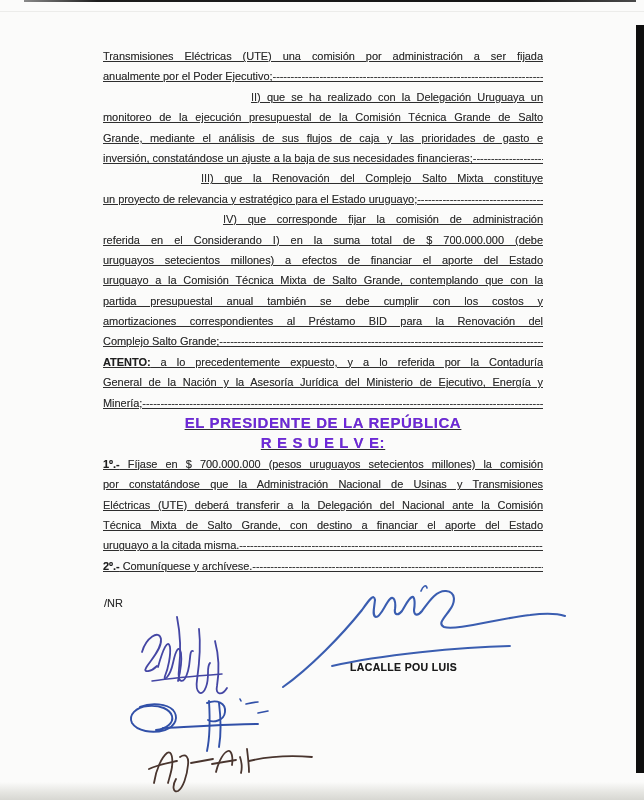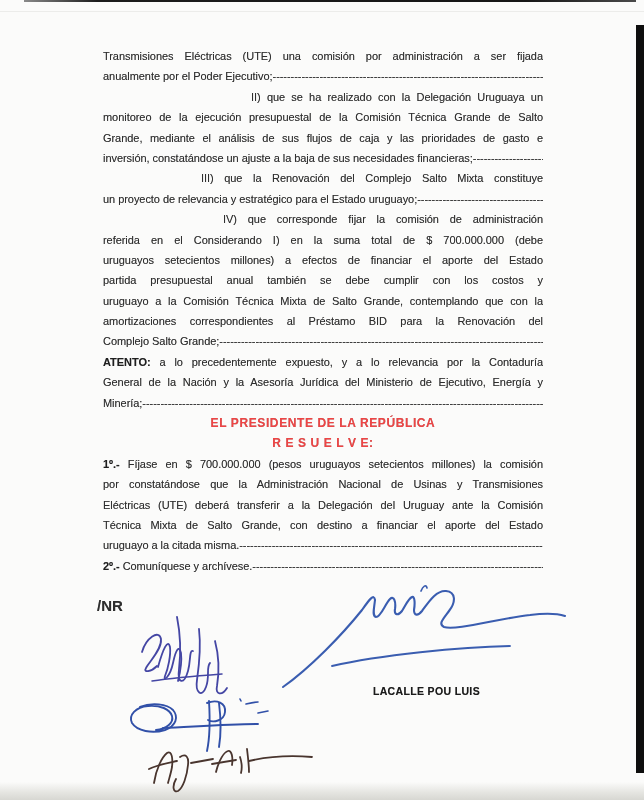--- a/index.html
+++ b/index.html
@@ -6,42 +6,41 @@
   body{background:#ffffff;font-family:"Liberation Sans",sans-serif;}
   .page{
     position:relative;width:644px;height:800px;overflow:hidden;
     background:#fbfbfa;
   }
   
   .doc{
     position:absolute;left:103px;top:46px;width:440px;
     color:#2e2e2e;font-size:11px;letter-spacing:-0.05px;
     text-shadow:0 0 0.4px rgba(45,45,45,0.45);
+    text-decoration:underline;
   }
   .line{height:20.4px;line-height:20.4px;overflow:hidden;}
   .jl{text-align:justify;text-align-last:justify;}
   .dash{white-space:nowrap;text-align:left;}
   .ind148{padding-left:148px;}
   .ind98{padding-left:98px;}
   .ind120{padding-left:120px;}
   .center{
     text-align:left;text-align-last:center;font-weight:bold;
-    font-size:12px;letter-spacing:0.6px;color:#ef4444;
+    font-size:15px;letter-spacing:0.6px;color:#6d28d9;
   }
   .line b{color:#1f1f1f;}
   .nr{
-    position:absolute;left:97px;top:597px;font-size:15px;color:#2e2e2e;
+    position:absolute;left:104px;top:597px;font-size:11px;color:#2e2e2e;
     text-shadow:0 0 0.4px rgba(45,45,45,0.45);
-    font-weight:bold;
   }
   .sig-name{
-    position:absolute;left:350px;top:661px;width:130px;text-align:right;
+    position:absolute;left:350px;top:661px;width:130px;text-align:left;
     font-size:10.5px;font-weight:bold;letter-spacing:0.35px;color:#1b1b1b;
     text-shadow:0 0 0.4px rgba(30,30,30,0.5);
-    margin-top:24px;
   }
   .sig-layer{position:absolute;left:0;top:0;width:644px;height:800px;}
   
   .edge-top{
     position:absolute;top:0;left:24px;width:612px;height:2px;
     background:linear-gradient(90deg,#8a8a8a,#1c1c1c 12%,#161616 82%,#4a4a4a);
   }
   .edge-top-faint{
     position:absolute;top:11px;left:0;width:644px;height:1px;background:#ececea;
   }
@@ -68,32 +67,32 @@
     <div class="line dash"><span>anualmente por el Poder Ejecutivo;------------------------------------------------------------------------------------------------------------------------</span></div>
     <div class="line jl ind148"><span>II) que se ha realizado con la Delegación Uruguaya un</span></div>
     <div class="line jl"><span>monitoreo de la ejecución presupuestal de la Comisión Técnica Grande de Salto</span></div>
     <div class="line jl"><span>Grande, mediante el análisis de sus flujos de caja y las prioridades de gasto e</span></div>
     <div class="line dash"><span>inversión, constatándose un ajuste a la baja de sus necesidades financieras;------------------------------------------------------------------------------------------------------------------------</span></div>
     <div class="line jl ind98"><span>III) que la Renovación del Complejo Salto Mixta constituye</span></div>
     <div class="line dash"><span>un proyecto de relevancia y estratégico para el Estado uruguayo;------------------------------------------------------------------------------------------------------------------------</span></div>
     <div class="line jl ind120"><span>IV) que corresponde fijar la comisión de administración</span></div>
     <div class="line jl"><span>referida en el Considerando I) en la suma total de $ 700.000.000 (debe</span></div>
     <div class="line jl"><span>uruguayos setecientos millones) a efectos de financiar el aporte del Estado</span></div>
+    <div class="line jl"><span>uruguayo a la Comisión Técnica Mixta de Salto Grande, contemplando que con la</span></div>
     <div class="line jl"><span>partida presupuestal anual también se debe cumplir con los costos y</span></div>
-    <div class="line jl"><span>uruguayo a la Comisión Técnica Mixta de Salto Grande, contemplando que con la</span></div>
     <div class="line jl"><span>amortizaciones correspondientes al Préstamo BID para la Renovación del</span></div>
     <div class="line dash"><span>Complejo Salto Grande;------------------------------------------------------------------------------------------------------------------------</span></div>
-    <div class="line jl"><b>ATENTO:</b><span> a lo precedentemente expuesto, y a lo relevancia por la Contaduría</span></div>
+    <div class="line jl"><b>ATENTO:</b><span> a lo precedentemente expuesto, y a lo referida por la Contaduría</span></div>
     <div class="line jl"><span>General de la Nación y la Asesoría Jurídica del Ministerio de Ejecutivo, Energía y</span></div>
     <div class="line dash"><span>Minería;------------------------------------------------------------------------------------------------------------------------</span></div>
     <div class="line center"><span>EL PRESIDENTE DE LA REPÚBLICA</span></div>
     <div class="line center"><span>R E S U E L V E:</span></div>
     <div class="line jl"><b>1º.-</b><span> Fíjase en $ 700.000.000 (pesos uruguayos setecientos millones) la comisión</span></div>
     <div class="line jl"><span>por constatándose que la Administración Nacional de Usinas y Transmisiones</span></div>
-    <div class="line jl"><span>Eléctricas (UTE) deberá transferir a la Delegación del Uruguay ante la Comisión</span></div>
+    <div class="line jl"><span>Eléctricas (UTE) deberá transferir a la Delegación del Nacional ante la Comisión</span></div>
     <div class="line jl"><span>Técnica Mixta de Salto Grande, con destino a financiar el aporte del Estado</span></div>
     <div class="line dash"><span>uruguayo a la citada misma.------------------------------------------------------------------------------------------------------------------------</span></div>
     <div class="line dash"><b>2º.-</b><span> Comuníquese y archívese.------------------------------------------------------------------------------------------------------------------------</span></div>
   </div>
 
   <div class="nr">/NR</div>
 
   <svg class="sig-layer" viewBox="0 0 644 800" fill="none" stroke-linecap="round" stroke-linejoin="round">
 
     <g stroke-width="2.1" stroke="#3a5db0">

